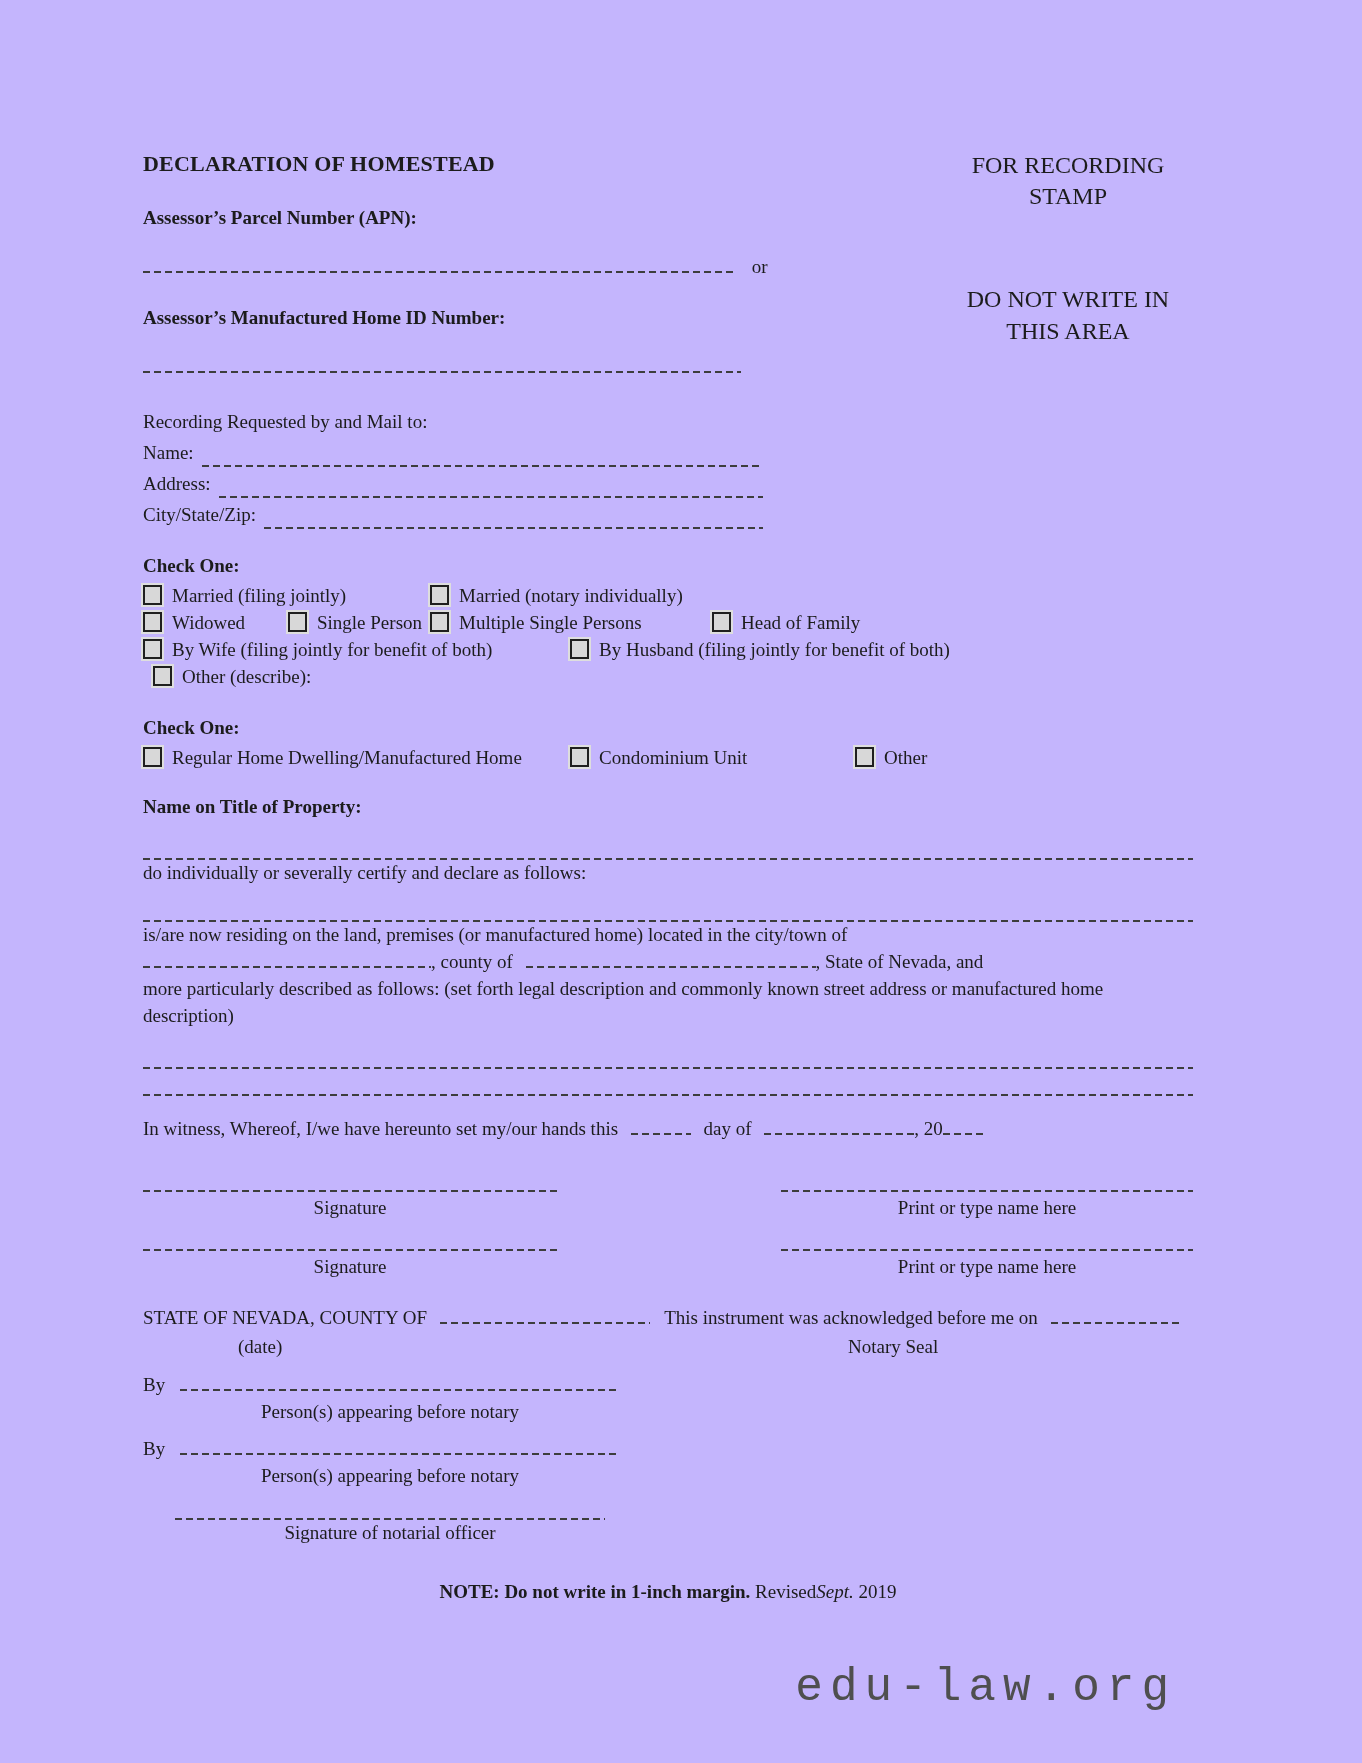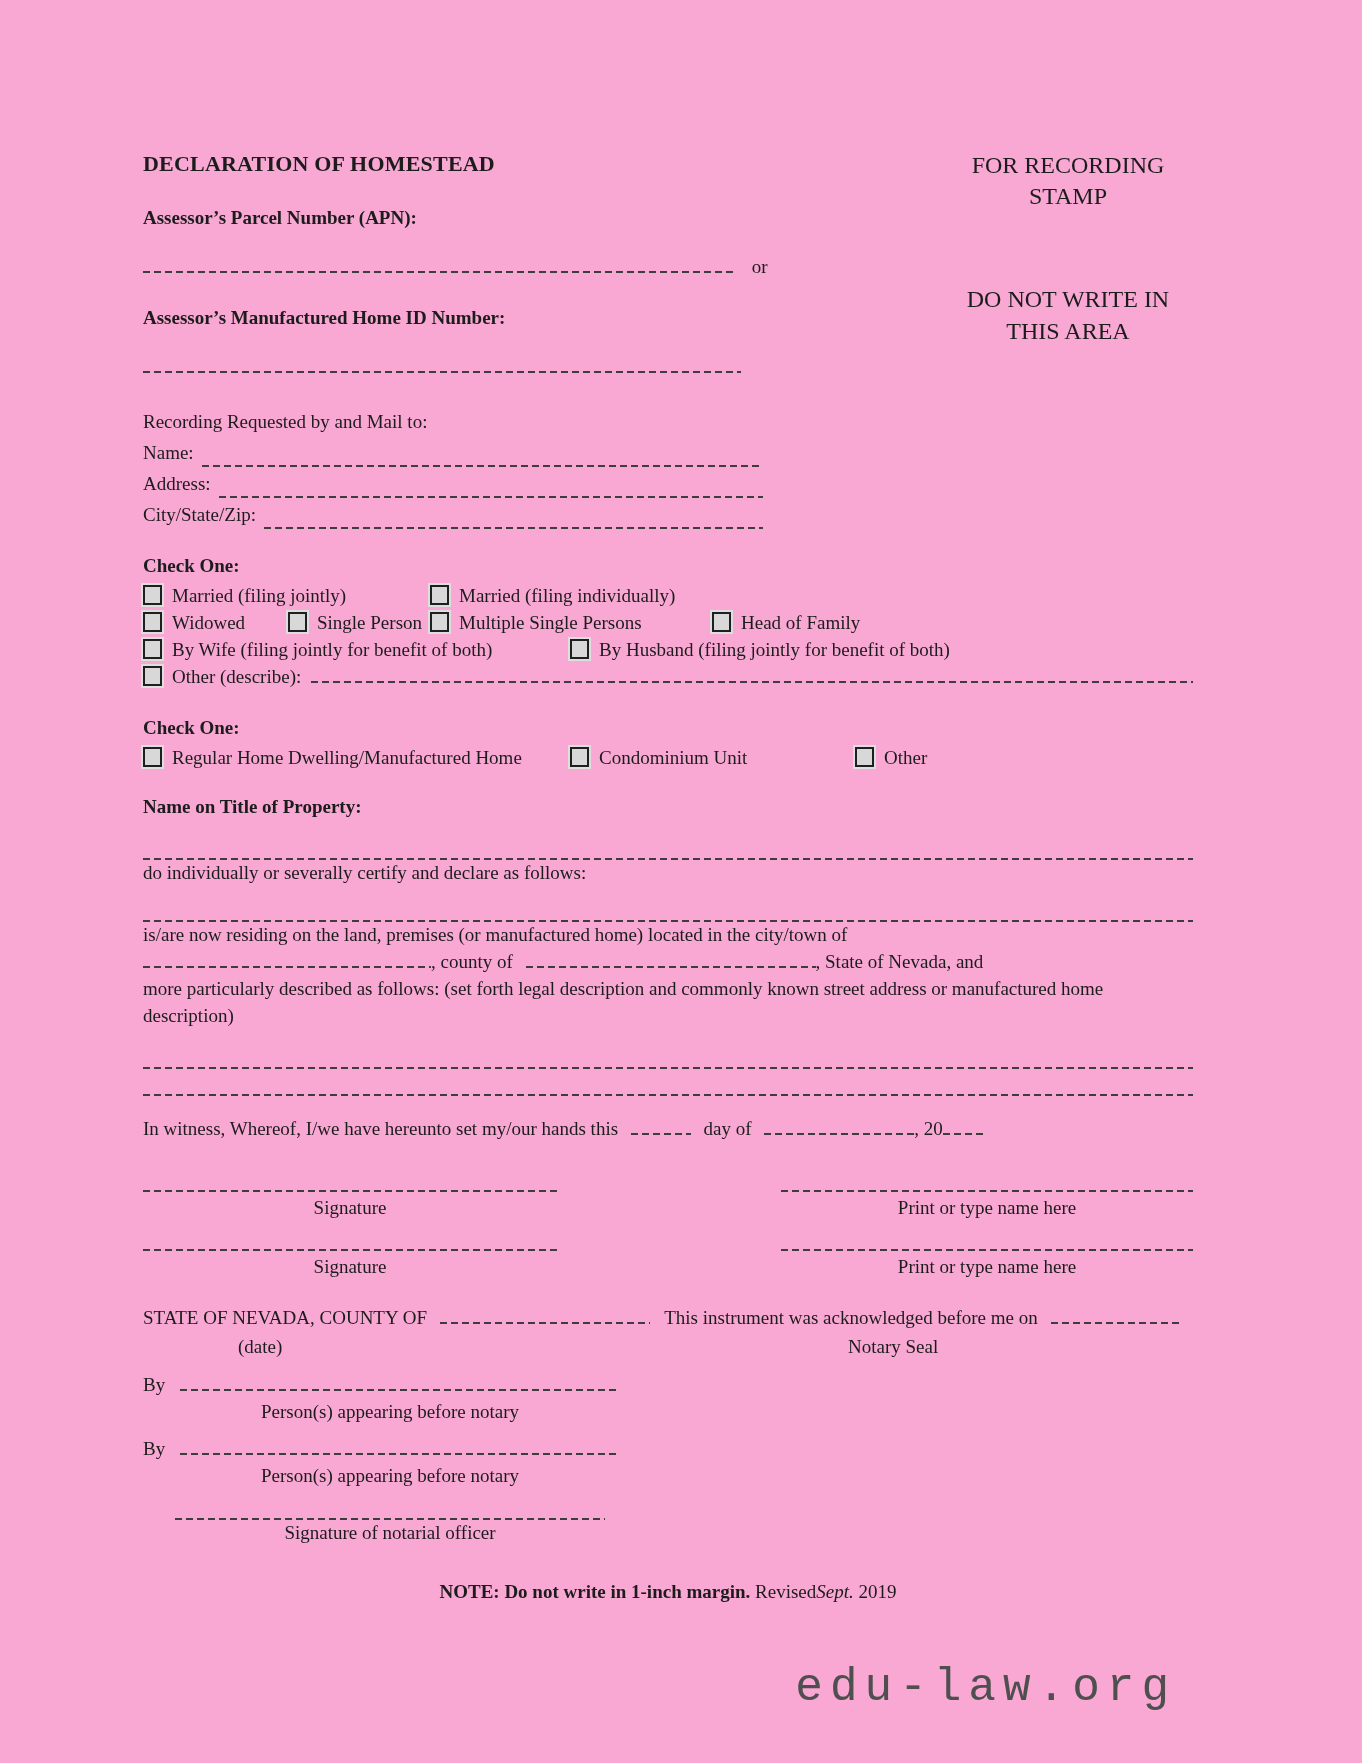--- a/index.html
+++ b/index.html
@@ -1,20 +1,20 @@
 <!DOCTYPE html>
 <html><head>
 <meta charset="utf-8">
 <style>
   html, body { margin: 0; padding: 0; background: #ffffff; }
   .page {
     position: relative;
     width: 1362px;
     height: 1763px;
-    background: #f9a8d4;
+    background: #c4b5fd;
     font-family: "Liberation Serif", "DejaVu Serif", serif;
     color: #1c1c1c;
     font-size: 19px;
     line-height: 1.42;
     overflow: hidden;
   }
   .content {
     position: absolute;
     left: 143px;
     top: 148px;
@@ -55,21 +55,21 @@
   .opt { position: absolute; top: 0; white-space: nowrap; }
   .cb {
     display: inline-block;
     width: 15px; height: 16px;
     background: #d8d8d8;
     border: 2px solid #1f1f1f;
     box-shadow: 0 0 0 2px #dedede;
     margin-right: 10px;
     vertical-align: -3px;
   }
-  .other-row { display: flex; align-items: baseline; height: 27px; }
+  .other-row { display: flex; align-items: baseline; height: 27px; flex-direction: column; }
   .other-row .bl { flex: 1; margin-left: 10px; }
   .nt-label { font-weight: bold; margin-top: 22px; }
   .line-gap-lg { margin-top: 26px; }
   .line-gap-md { margin-top: 22px; }
   .para { margin: 0; }
   .county-row { white-space: nowrap; }
   .sig-row { display: flex; justify-content: space-between; margin-top: 36px; }
   .sig-row.second { margin-top: 16px; }
   .sig-col-l { width: 414px; text-align: center; }
   .sig-col-r { width: 412px; text-align: center; }
@@ -135,21 +135,21 @@
         <span class="bl"></span>
       </div>
     </div>
 
     <div class="section-heading">Check One:</div>
     <div class="opt-row">
       <span class="opt" style="left:0">
         <span class="cb"></span><span>Married (filing jointly)</span>
       </span>
       <span class="opt" style="left:287px">
-        <span class="cb"></span><span>Married (filing individually)</span>
+        <span class="cb"></span><span>Married (notary individually)</span>
       </span>
     </div>
     <div class="opt-row">
       <span class="opt" style="left:0">
         <span class="cb"></span><span>Widowed</span>
       </span>
       <span class="opt" style="left:145px">
         <span class="cb"></span><span>Single Person</span>
       </span>
       <span class="opt" style="left:287px">

